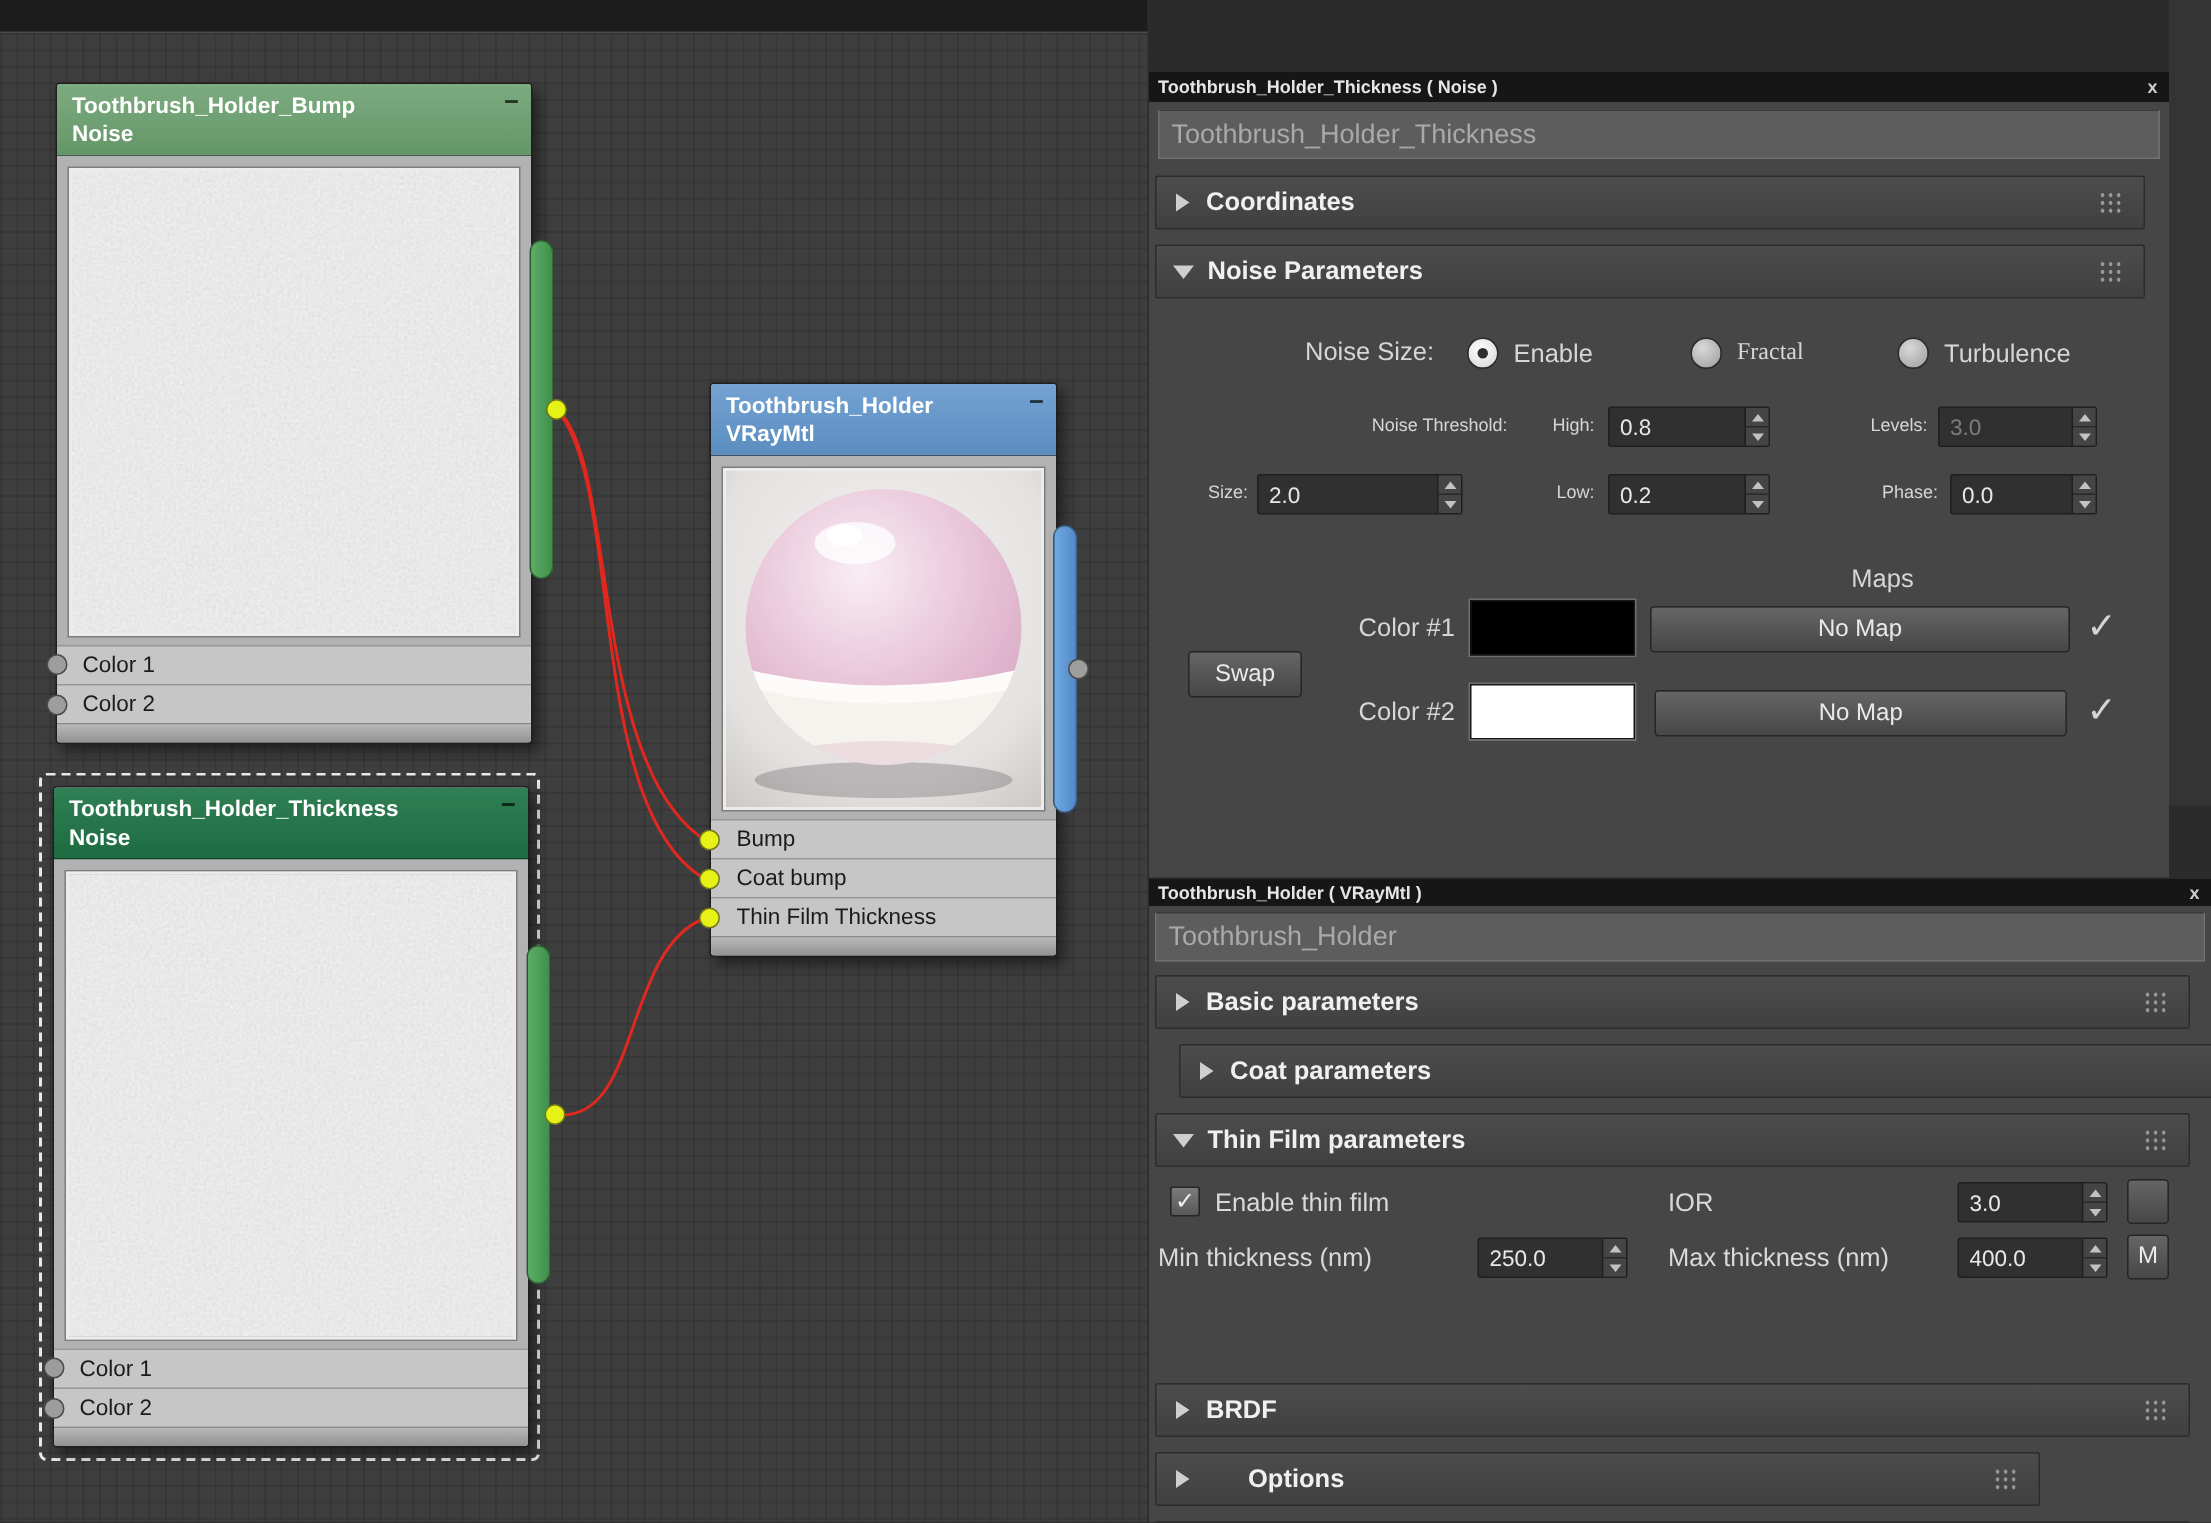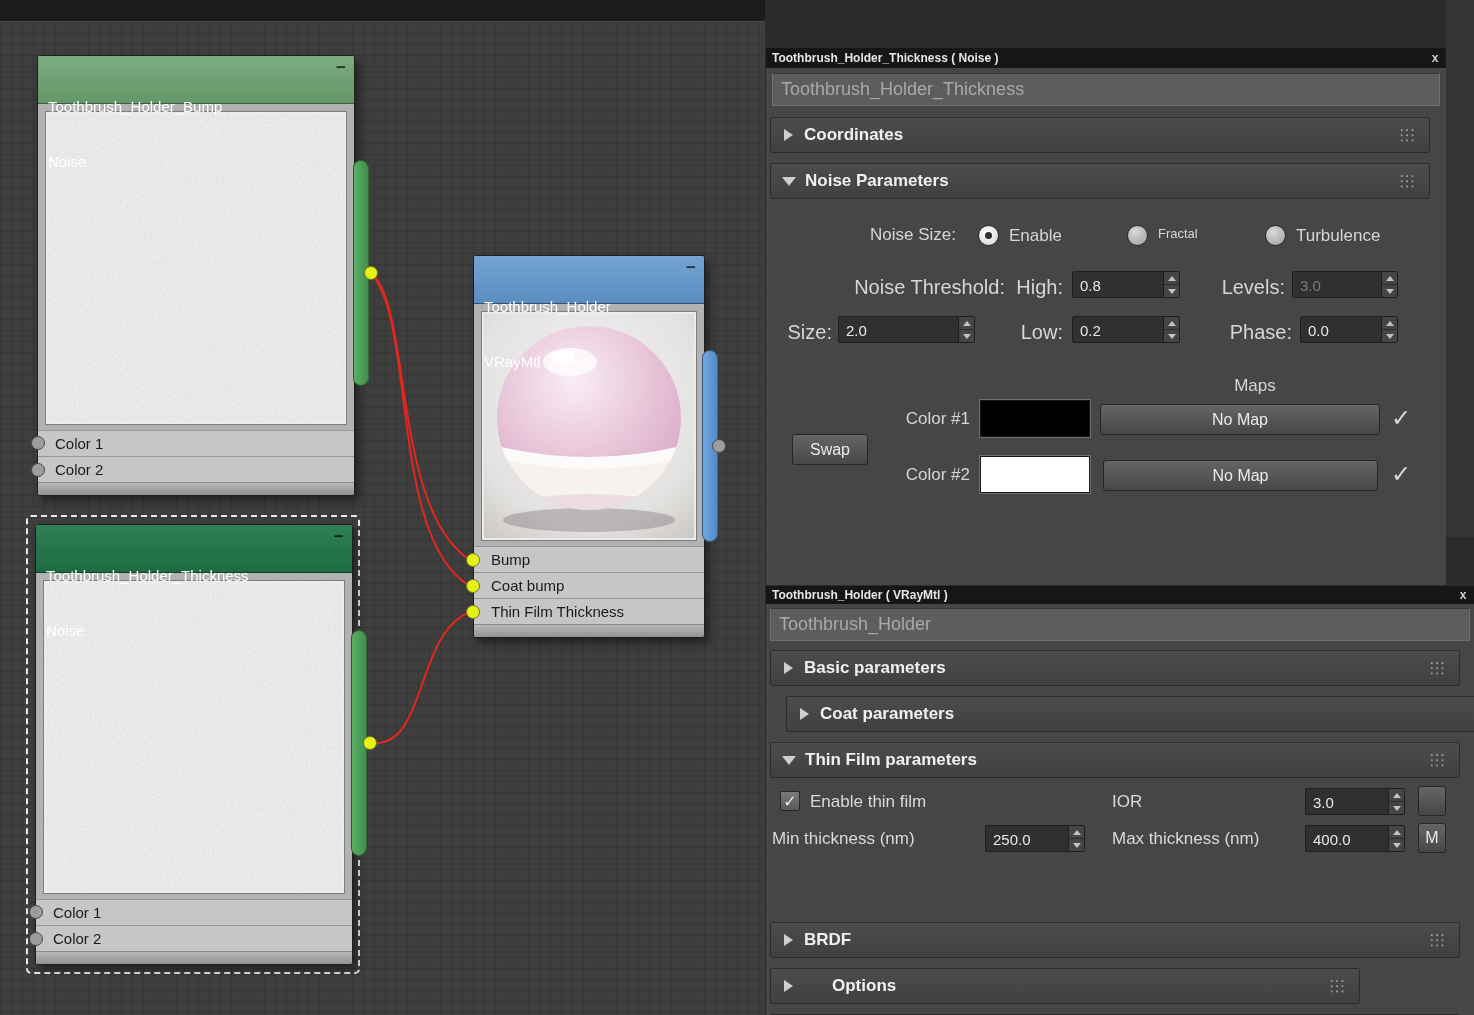--- a/index.html
+++ b/index.html
@@ -8,21 +8,21 @@
 
   
   .editor{position:absolute;left:0;top:0;width:765px;height:1015px;
     background-color:#3e3e3e;
     background-image:linear-gradient(rgba(0,0,0,.11) 1px,transparent 1px),
                      linear-gradient(90deg,rgba(0,0,0,.11) 1px,transparent 1px);
     background-size:11px 11px;}
   .etop{position:absolute;left:0;top:0;width:765px;height:22px;background:#1c1c1c;border-bottom:1px solid #4a4a4a;}
   .node{position:absolute;background:#b2b2b2;border:1px solid #1f1f1f;border-radius:3px;box-shadow:4px 5px 9px rgba(0,0,0,.45);z-index:1;}
   .nhead{height:48px;border-radius:2px 2px 0 0;padding:5px 24px 0 10px;position:relative;}
-  .nhead .t1,.nhead .t2{font-size:15px;font-weight:normal;color:#fff;white-space:nowrap;line-height:19px;margin-top:36px;}
+  .nhead .t1,.nhead .t2{font-size:15px;font-weight:bold;color:#fff;white-space:nowrap;line-height:19px;}
   .g1{background:linear-gradient(#7cab80,#649768);border-bottom:1px solid #3d5c40;}
   .g2{background:linear-gradient(#2f8054,#1e6b41);border-bottom:1px solid #124228;}
   .bl{background:linear-gradient(#74a3d2,#5b8dc0);border-bottom:1px solid #33527a;}
   .nmin{position:absolute;right:8px;top:2px;color:rgba(0,0,0,.7);font-size:17px;font-weight:bold;cursor:pointer;}
   .preview{margin:8px 8px 6px;border:2px solid #ececec;box-shadow:0 0 0 1px #7d7d7d;background:#c6c6c6;overflow:hidden;}
   .preview svg{display:block;}
   .slot{height:26px;background:#c6c6c6;border-top:1px solid #979797;display:flex;align-items:center;padding-left:17px;font-size:15px;color:#1b1b1b;}
   .nfoot{height:13px;background:linear-gradient(#b8b8b8,#929292);border-top:1px solid #8a8a8a;border-radius:0 0 3px 3px;}
   .sel-wrap{position:absolute;border:2px dashed #e8e8e8;border-radius:5px;z-index:0;}
   .tab{position:absolute;width:16px;border-radius:8px;border:1px solid rgba(0,0,0,.4);z-index:2;}
@@ -42,21 +42,21 @@
   .namefield{position:absolute;background:#5d5d5d;border:1px solid #707070;border-top-color:#3a3a3a;
     color:#a9a9a9;font-size:18px;padding:0 8px;outline:none;}
   .roll{position:absolute;height:36px;background:linear-gradient(#4c4c4c,#404040);border:1px solid #2c2c2c;
     border-radius:2px;display:flex;align-items:center;color:#f0f0f0;font-weight:bold;font-size:17px;}
   .arrR{width:0;height:0;border-top:6px solid transparent;border-bottom:6px solid transparent;
     border-left:9px solid #cfcfcf;margin:0 11px 0 13px;}
   .arrD{width:0;height:0;border-left:7px solid transparent;border-right:7px solid transparent;
     border-top:9px solid #cfcfcf;margin:0 9px 0 11px;}
   .grip{position:absolute;right:13px;top:50%;transform:translateY(-50%);width:17px;height:15px;
     background-image:radial-gradient(circle,#9d9d9d 1.1px,transparent 1.3px);background-size:5.4px 5.2px;}
-  .lbl{position:absolute;color:#d6d6d6;font-size:20px;white-space:nowrap;}
+  .lbl{position:absolute;color:#d6d6d6;font-size:12px;white-space:nowrap;}
   .lbl.r{text-align:right;}
   .lbl2{position:absolute;color:#d9d9d9;font-size:17px;white-space:nowrap;}
   .spin{position:absolute;height:27px;background:#303030;border:1px solid #1f1f1f;border-radius:2px;display:flex;}
   .spin .v{flex:1;color:#e8e8e8;font-size:15px;padding:5px 0 0 7px;overflow:hidden;}
   .spin.dis .v{color:#7c7c7c;}
   .spin .btns{width:16px;border-left:1px solid #1f1f1f;display:flex;flex-direction:column;}
   .spin .b{flex:1;background:#454545;display:flex;align-items:center;justify-content:center;}
   .spin .b+.b{border-top:1px solid #2a2a2a;}
   .tu{width:0;height:0;border-left:4px solid transparent;border-right:4px solid transparent;border-bottom:5px solid #c2c2c2;}
   .td{width:0;height:0;border-left:4px solid transparent;border-right:4px solid transparent;border-top:5px solid #c2c2c2;}
@@ -224,21 +224,21 @@
     <div class="roll" style="left:4px;top:115px;width:660px;">
       <span class="arrD"></span>
       <span>Noise Parameters</span>
       <span class="grip"></span>
     </div>
 
     <div class="lbl r" style="left:0;top:177px;width:190px;font-size:17px;">Noise Size:</div>
     <div class="radio sel" style="left:212px;top:177px;"></div>
     <div class="lbl" style="left:243px;top:178px;font-size:17px;">Enable</div>
     <div class="radio" style="left:361px;top:177px;"></div>
-    <div class="lbl" style="left:392px;top:178px;font-size:13px;">Fractal</div>
+    <div class="lbl" style="left:392px;top:178px;font-size:16px;font-family:Liberation Serif, serif;">Fractal</div>
     <div class="radio" style="left:499px;top:177px;"></div>
     <div class="lbl" style="left:530px;top:178px;font-size:17px;">Turbulence</div>
 
     <div class="lbl r" style="left:0;top:228px;width:239px;">Noise Threshold:</div>
     <div class="lbl r" style="left:240px;top:228px;width:57px;">High:</div>
     <div class="spin" style="left:306px;top:223px;width:108px;">
       <div class="v">0.8</div>
       <div class="btns">
           <div class="b">
             <div class="tu"></div>

